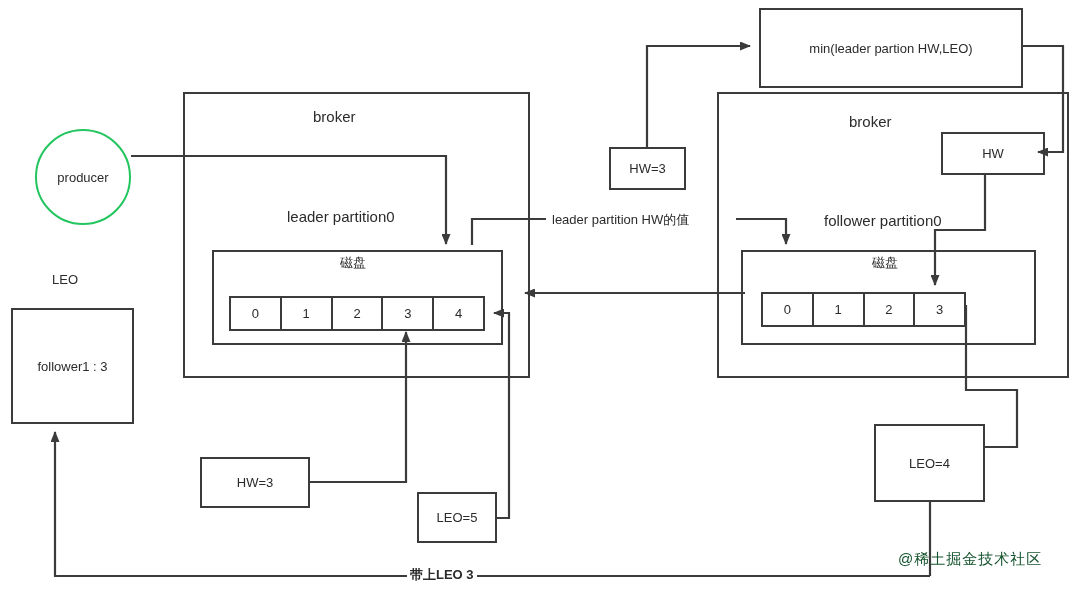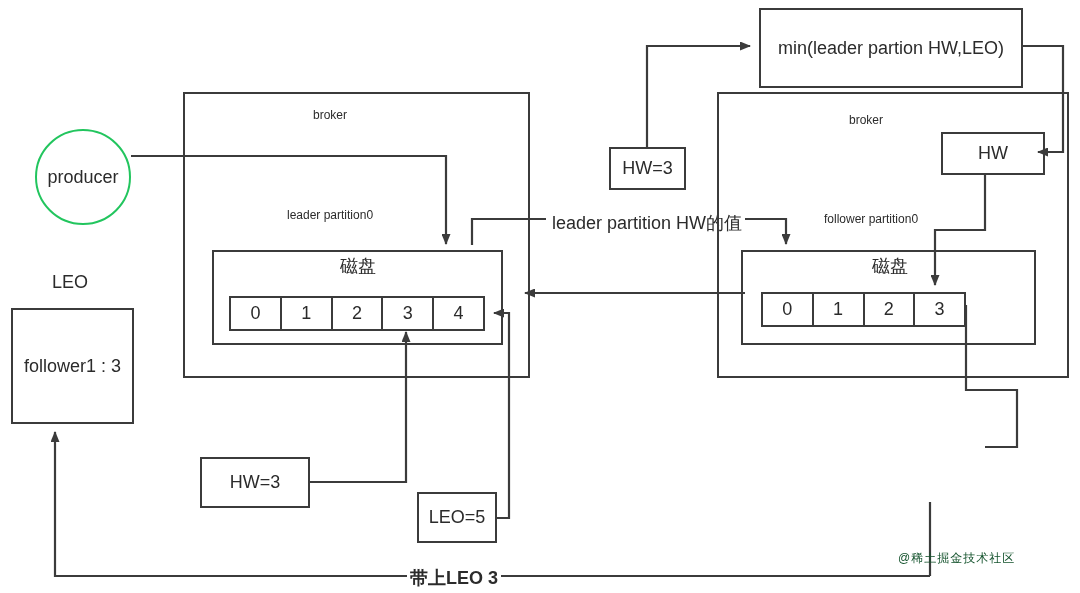--- a/index.html
+++ b/index.html
@@ -49,22 +49,22 @@
     color:#2b2b2b;
     box-sizing:border-box;
   }
   .cells > div:last-child{border-right:none;}
   .wm{
     position:absolute;
     color:#14532d;
     white-space:nowrap;
     letter-spacing:1px;
   }
-  .f15{font-size:12px;}
-  .f14{font-size:18px;}
+  .f15{font-size:15px;}
+  .f14{font-size:13px;}
 </style>
 </head>
 <body>
 
 <div id="stage">
 
   <svg id="wires" viewBox="0 0 1080 593" xmlns="http://www.w3.org/2000/svg">
     <defs>
       <marker id="ah" markerWidth="11" markerHeight="9" refX="10" refY="4.5" orient="auto" markerUnits="userSpaceOnUse">
         <path d="M0,0 L11,4.5 L0,9 Z" fill="#3b3b3b"></path>
@@ -135,16 +135,17 @@
   <div class="box" style="left:741px;top:250px;width:295px;height:95px;"></div>
   <div class="lbl f14" style="left:869px;top:254px;">磁盘</div>
 
   <div class="cells f14" style="left:761px;top:292px;width:205px;height:35px;">
     <div>0</div>
     <div>1</div>
     <div>2</div>
     <div>3</div>
   </div>
 
+  <div class="box f14" style="left:874px;top:424px;width:111px;height:78px;">LEO=4</div>
 
   <div class="wm f15" style="left:898px;top:550px;">@稀土掘金技术社区</div>
 
 </div>
 
 </body></html>

